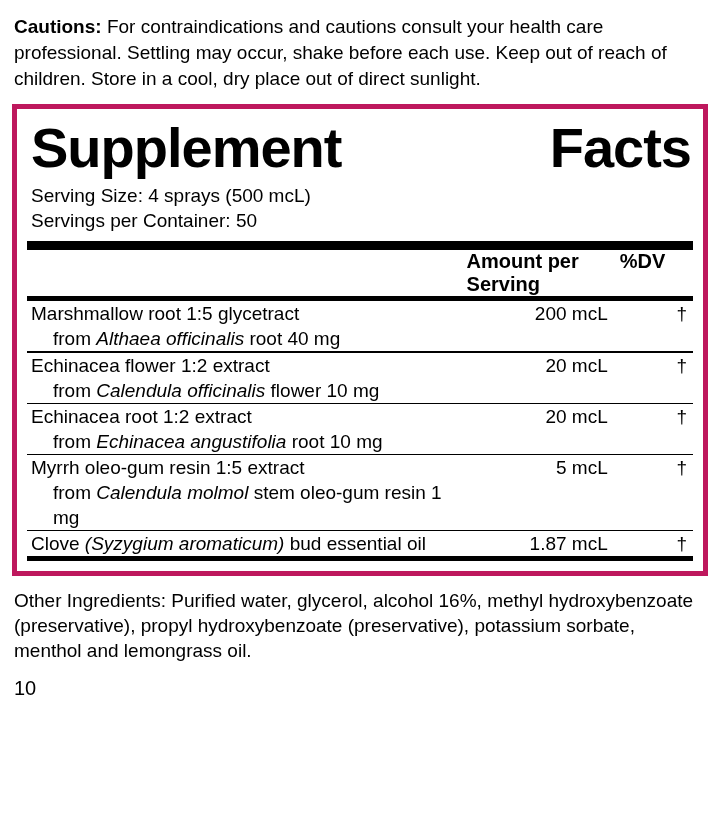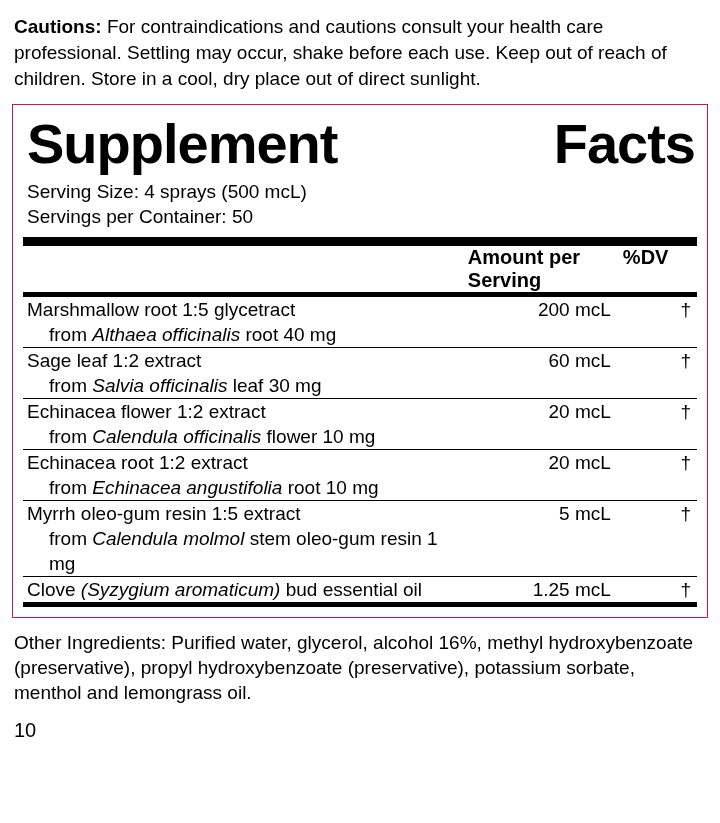--- a/index.html
+++ b/index.html
@@ -28,21 +28,21 @@
     line-height: 26px;
     margin: 4px 0 12px 2px;
     width: 692px;
   }
   .cautions b {
     font-weight: bold;
   }
 
   
   .sf-panel {
-    border: 1px solid #be185d;
+    border: 5px solid #be185d;
     box-sizing: border-box;
     width: 696px;
     padding: 6px 10px 10px 10px;
   }
   .sf-title {
     display: flex;
     justify-content: space-between;
     align-items: baseline;
     font-size: 56px;
     font-weight: bold;
@@ -182,28 +182,20 @@
           </td>
           <td class="amt">200 mcL</td>
           <td class="dv">†</td>
         </tr>
         <tr>
             <td colspan="3" class="divider-cell">
               <div class="row-sep"></div>
             </td>
           </tr>
 
-        <tr class="ing-row">
-          <td class="name">
-            <span>Sage leaf 1:2 extract</span>
-            <span class="sub"><span>from </span><i>Salvia officinalis</i><span> leaf 30 mg</span></span>
-          </td>
-          <td class="amt">60 mcL</td>
-          <td class="dv">†</td>
-        </tr>
         <tr>
             <td colspan="3" class="divider-cell">
               <div class="row-sep"></div>
             </td>
           </tr>
 
         <tr class="ing-row">
           <td class="name">
             <span>Echinacea flower 1:2 extract</span>
             <span class="sub"><span>from </span><i>Calendula officinalis</i><span> flower 10 mg</span></span>
@@ -242,21 +234,21 @@
         <tr>
             <td colspan="3" class="divider-cell">
               <div class="row-sep"></div>
             </td>
           </tr>
 
         <tr class="ing-row">
           <td class="name">
             <span>Clove </span><i>(Syzygium aromaticum)</i><span> bud essential oil</span>
           </td>
-          <td class="amt">1.25 mcL</td>
+          <td class="amt">1.87 mcL</td>
           <td class="dv">†</td>
         </tr>
       </tbody>
     </table>
 
     <div class="rule-med"></div>
 
   </div>
 
   <p class="other-ing">Other Ingredients: Purified water, glycerol, alcohol 16%, methyl hydroxybenzoate (preservative), propyl hydroxybenzoate (preservative), potassium sorbate, menthol and lemongrass oil.</p>

